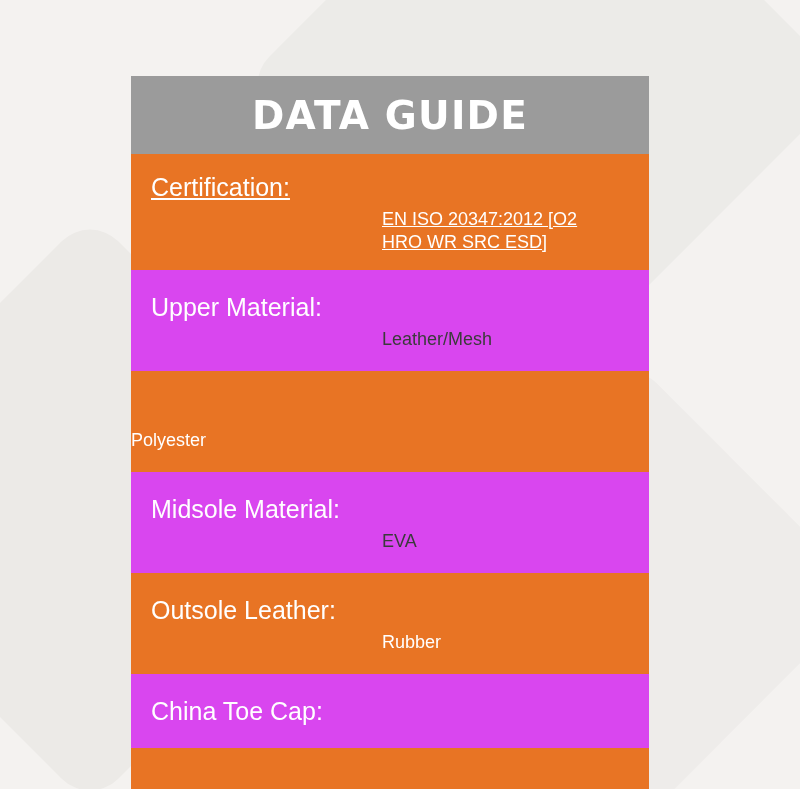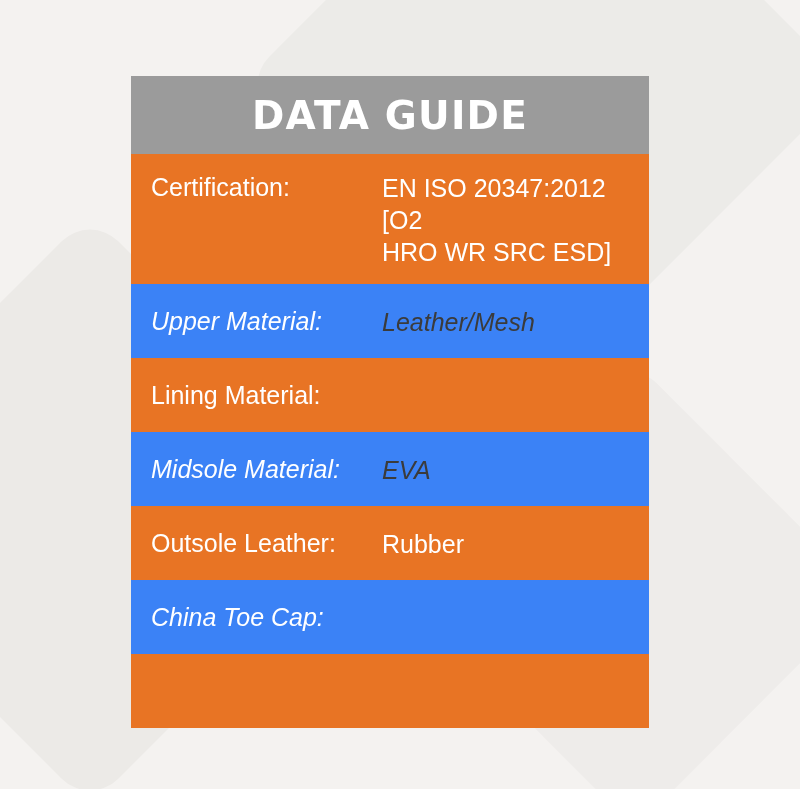--- a/index.html
+++ b/index.html
@@ -77,51 +77,52 @@
   }
 
   .row {
     display: flex;
     align-items: flex-start;
     min-height: 74px;
     box-sizing: border-box;
     padding: 0;
   }
   .row.orange { background: #e87424; }
-  .row.gray   { background: #3b82f6; font-style: italic; }
+  .row.gray   { background: #d946ef; }
 
   .row .label {
     width: 251px;
     flex: 0 0 251px;
     padding-left: 20px;
     box-sizing: border-box;
     font-size: 25px;
     color: #ffffff;
     line-height: 1.2;
     font-family: "Liberation Sans", sans-serif;
   }
   .row .value {
     flex: 1 1 auto;
     padding-right: 8px;
     box-sizing: border-box;
-    font-size: 25px;
+    font-size: 18px;
     color: #ffffff;
     line-height: 1.28;
     font-family: "Liberation Sans", sans-serif;
     white-space: pre-line;
+    margin-top: 36px;
   }
   .row.gray .value { color: #3b3b3b; }
   .row.gray .label { color: #ffffff; }
 
   
   .row .cellpad {
     padding-top: 22px;
     padding-bottom: 20px;
   }
-  .row.tall .cellpad { padding-top: 18px; padding-bottom: 16px; }
+  .row.tall .cellpad { padding-top: 18px; padding-bottom: 16px; text-decoration: underline; }
 </style>
 </head>
 <body>
 
 <div class="bg-layer">
   <div class="bg-shape-a"></div>
   <div class="bg-shape-b"></div>
   <div class="bg-shape-c"></div>
 </div>
 
@@ -133,21 +134,21 @@
       <div class="row orange tall">
         <div class="label cellpad">Certification:</div>
         <div class="value cellpad">EN ISO 20347:2012 [O2
 HRO WR SRC ESD]</div>
       </div>
       <div class="row gray">
         <div class="label cellpad">Upper Material:</div>
         <div class="value cellpad">Leather/Mesh</div>
       </div>
       <div class="row orange">
-        <div class="label cellpad">Lining Material:</div>
+        <div class="value cellpad">Polyester</div>
       </div>
       <div class="row gray">
         <div class="label cellpad">Midsole Material:</div>
         <div class="value cellpad">EVA</div>
       </div>
       <div class="row orange">
         <div class="label cellpad">Outsole Leather:</div>
         <div class="value cellpad">Rubber</div>
       </div>
       <div class="row gray">

